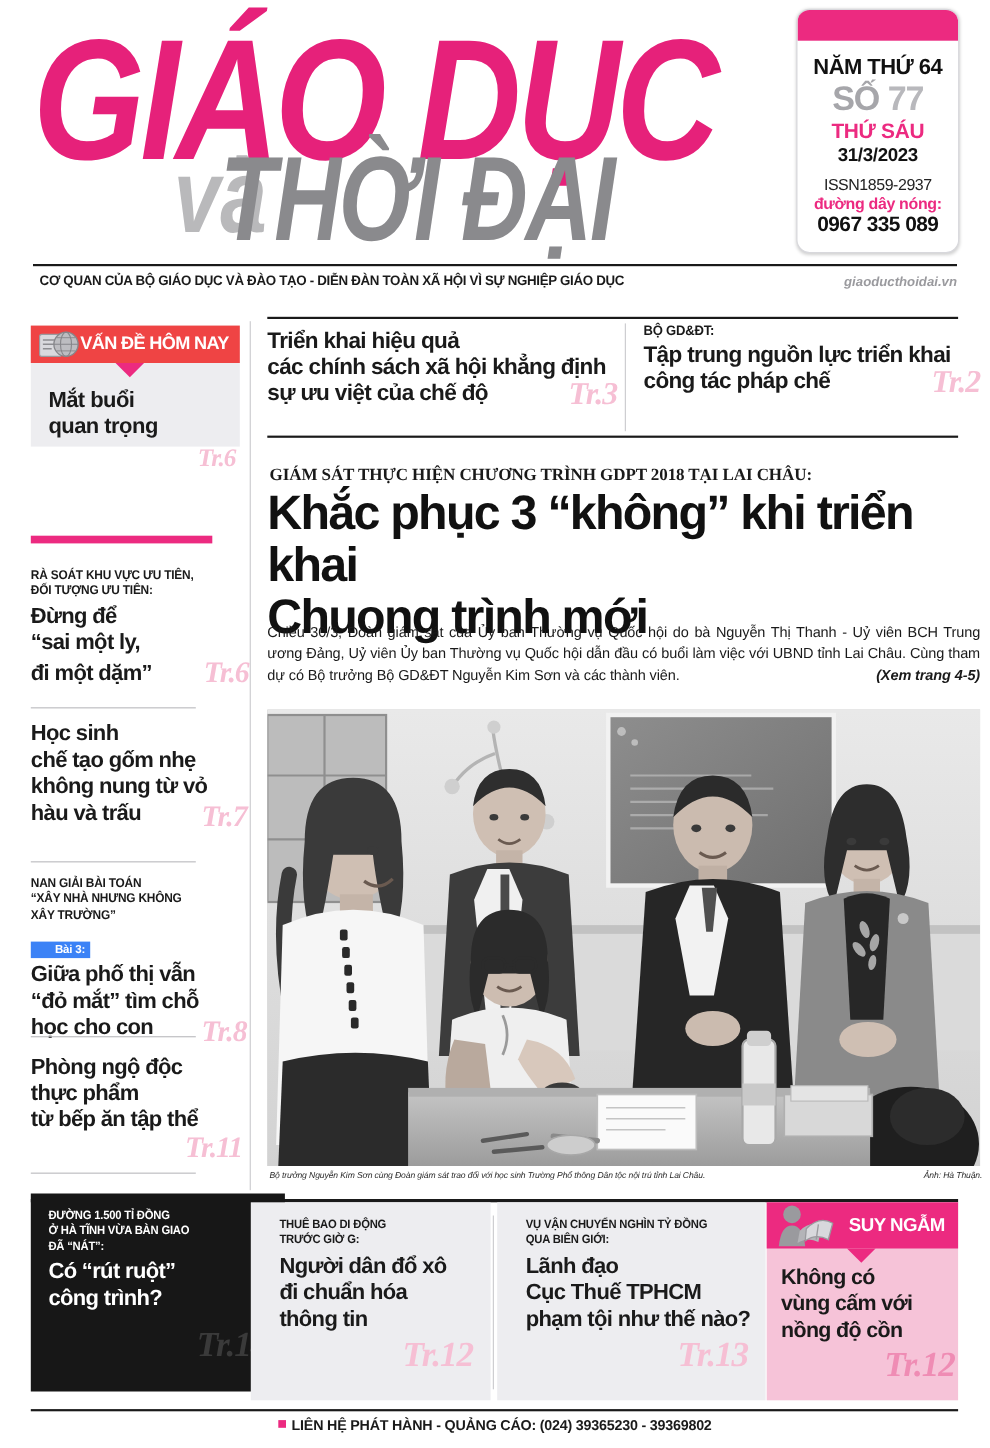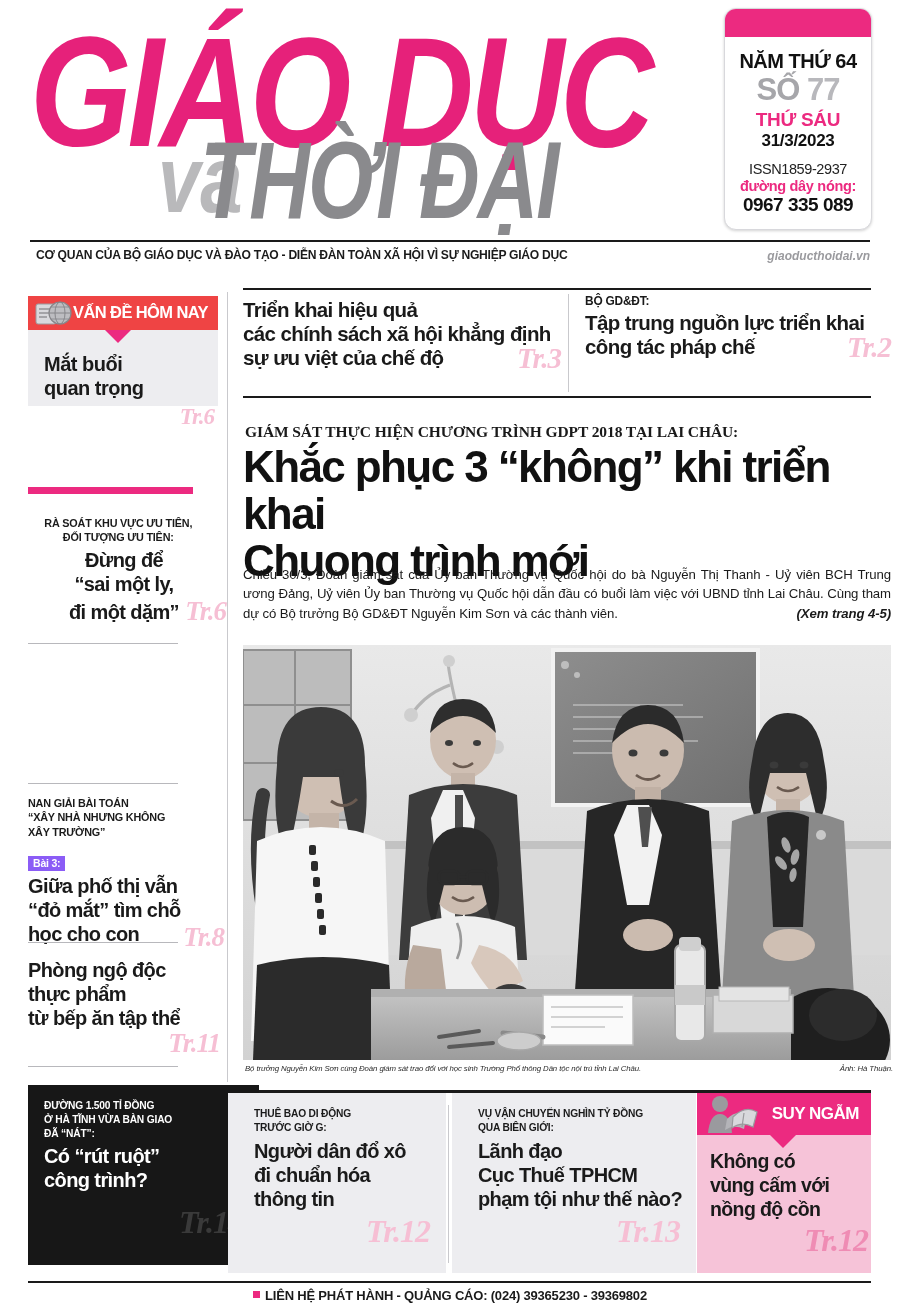--- a/index.html
+++ b/index.html
@@ -121,22 +121,22 @@
   .kicker { font-size:12.5px; font-weight:bold; color:#1a1a1a; letter-spacing:-0.2px; transform:scaleX(0.95); transform-origin:left center;}
   .tlead { font-size:20.5px; font-weight:bold; line-height:1.17; color:#1a1a1a; letter-spacing:-0.6px; }
 
   
   .lc-bar { position:absolute; left:28px; top:487px; width:165px; height:7px; background:#ec2a80; }
   .lc { position:absolute; left:28px; width:192px; }
   .lc-kicker { font-size:11.5px; font-weight:bold; color:#1a1a1a; line-height:1.25; letter-spacing:-0.2px; transform:scaleX(0.94); transform-origin:left center; }
   .lc-title { font-size:20px; font-weight:bold; color:#1a1a1a; line-height:1.2; letter-spacing:-0.6px; margin-top:3px; }
   .lc-sep { position:absolute; left:28px; width:150px; height:1px; background:#b8b8bc; }
   .bai-badge {
-    display:inline-block; background:#8b5cf6; color:#fff;
-    font-size:10.5px; font-weight:bold; padding:1px 5px 2px 5px; margin-top:17px;
+    display:inline-block; background:#3b82f6; color:#fff;
+    font-size:10.5px; font-weight:bold; padding:1px 5px 2px 22px; margin-top:17px;
     letter-spacing:-0.2px;
   }
 
   
   .main-kicker {
     position:absolute; left:245px; top:423px;
     font-family:"Liberation Serif", serif;
     font-size:15.5px; font-weight:bold; color:#1a1a1a; letter-spacing:-0.1px;
   }
   .main-head {
@@ -277,32 +277,41 @@
   </div>
 
   <div class="hrule" style="left:243px; top:288px; width:628px; height:2px;"></div>
   <div class="hrule" style="left:243px; top:396px; width:628px; height:2px;"></div>
   <div class="vrule" style="left:568px; top:294px; height:98px;"></div>
   <div class="vrule" style="left:227px; top:292px; height:790px;"></div>
   <div class="hrule" style="left:28px; top:414px; width:843px; height:0px;"></div>
 
   <div class="lc-bar"></div>
 
-  <div class="lc" style="top:516px;text-align:center;">
+  <div class="lc" style="top:516px;">
     <div class="lc-kicker">RÀ SOÁT KHU VỰC ƯU TIÊN,</div>
     <div class="lc-kicker">ĐỐI TƯỢNG ƯU TIÊN:</div>
     <div class="lc-title">Đừng để</div>
     <div class="lc-title" style="margin-top:0;">“sai một ly,</div>
     <div style="position:relative;">
       <span class="lc-title" style="display:inline-block; margin-top:4px;">đi một dặm”</span>
       <span class="tr-mark" style="position:absolute; right:-6px; top:0px; font-size:27px;">Tr.6</span>
     </div>
   </div>
   <div class="lc-sep" style="top:643px;"></div>
 
+  <div class="lc" style="top:655px;">
+    <div class="lc-title" style="margin-top:0;">Học sinh</div>
+    <div class="lc-title" style="margin-top:0;">chế tạo gốm nhẹ</div>
+    <div class="lc-title" style="margin-top:0;">không nung từ vỏ</div>
+    <div style="position:relative;">
+      <span class="lc-title" style="display:inline-block; margin-top:0;">hàu và trấu</span>
+      <span class="tr-mark" style="position:absolute; right:-4px; top:0px; font-size:27px;">Tr.7</span>
+    </div>
+  </div>
   <div class="lc-sep" style="top:783px;"></div>
 
   <div class="lc" style="top:796px;">
     <div class="lc-kicker">NAN GIẢI BÀI TOÁN</div>
     <div class="lc-kicker">“XÂY NHÀ NHƯNG KHÔNG</div>
     <div class="lc-kicker">XÂY TRƯỜNG”</div>
     <div><span class="bai-badge">Bài 3:</span></div>
     <div class="lc-title">Giữa phố thị vẫn</div>
     <div class="lc-title" style="margin-top:0;">“đỏ mắt” tìm chỗ</div>
     <div style="position:relative;">

